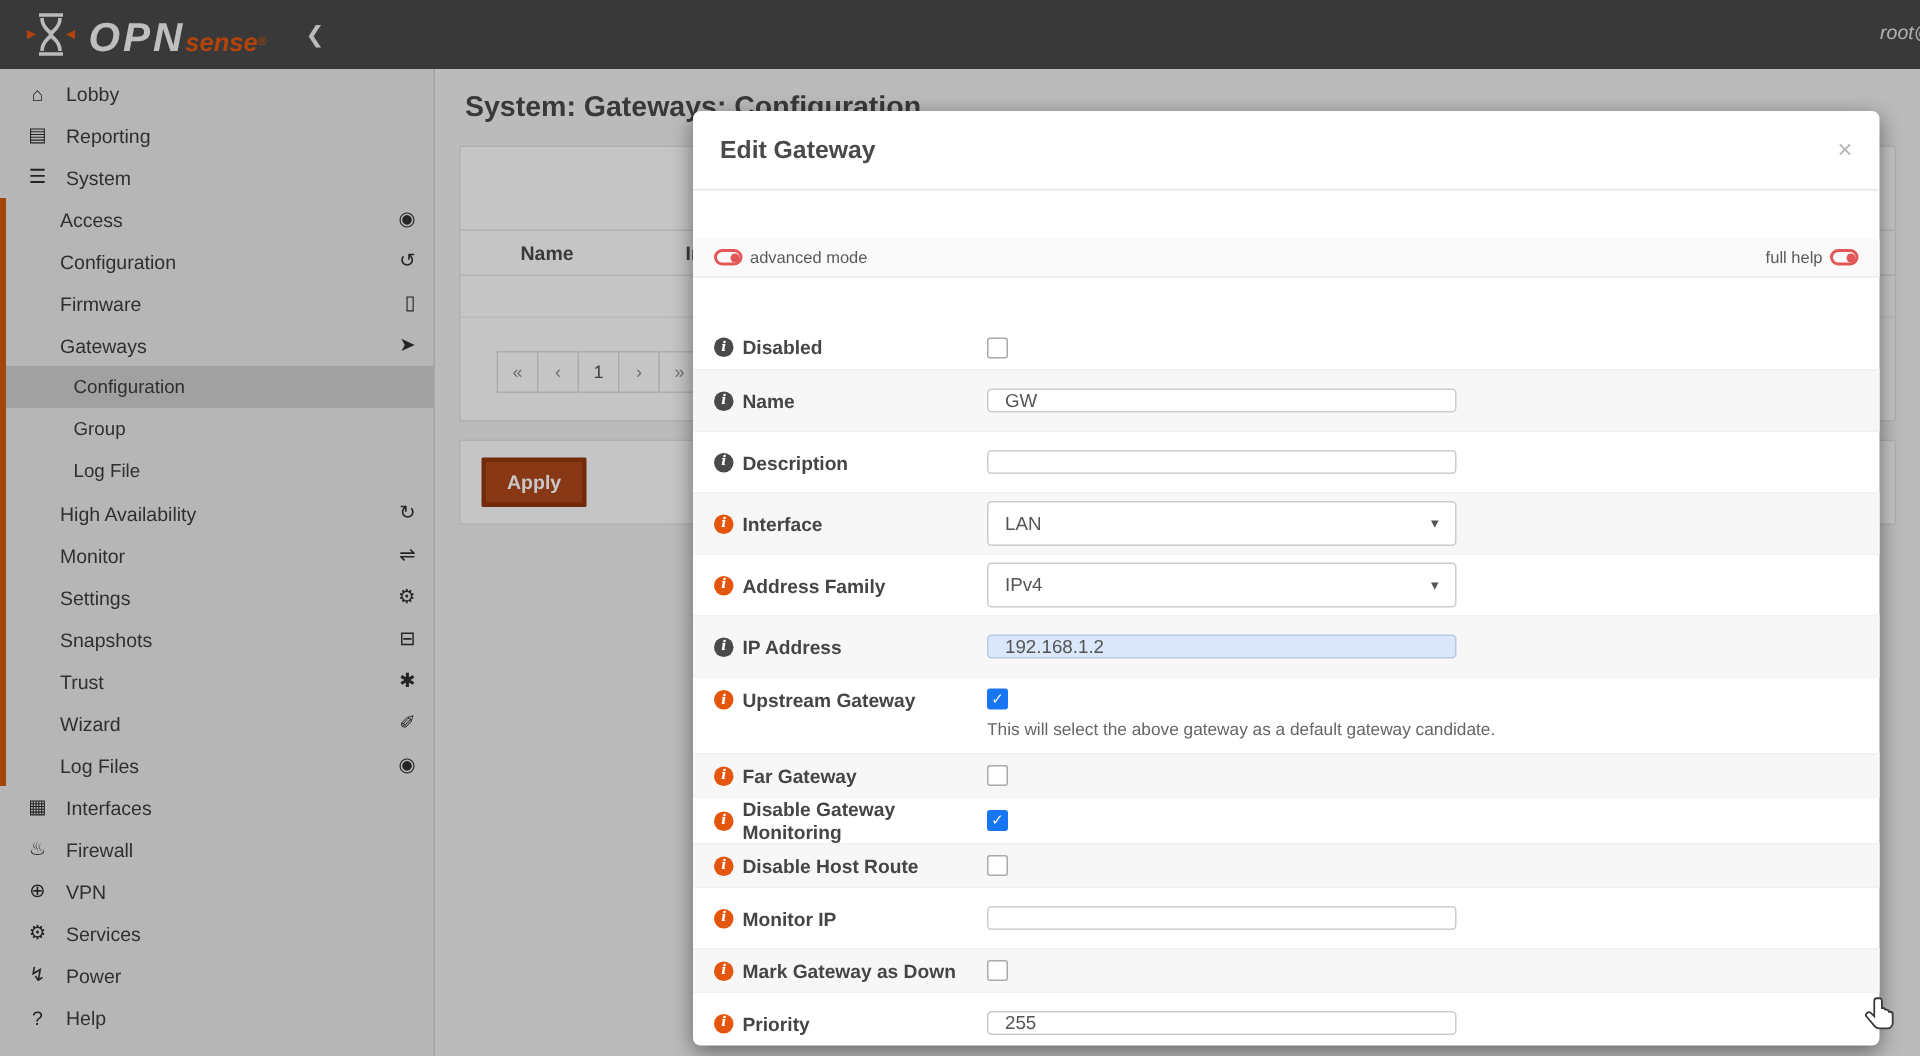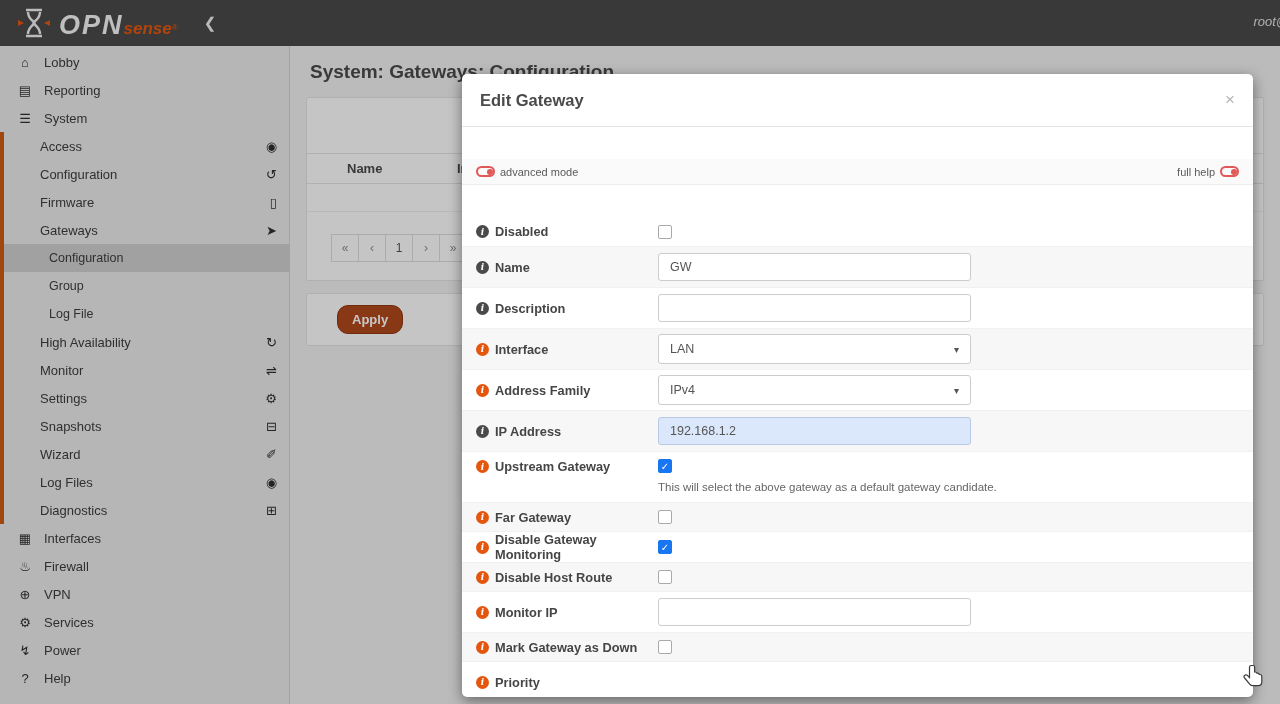--- a/index.html
+++ b/index.html
@@ -39,22 +39,22 @@
   .th { font-size:13px; font-weight:bold; color:#4a4a4a; }
   .th:first-child { padding-left:40px; width:150px; }
   .empty-row { height:28px; border-bottom:1px solid #eee; }
   .pager-wrap { padding:22px 0 18px 24px; }
   .pager { display:inline-flex; }
   .pager .pg { min-width:28px; height:28px; border:1px solid #ddd; background:#fdfdfd;
     color:#8a8a8a; font-size:12px; display:flex; align-items:center; justify-content:center;
     margin-right:-1px; cursor:pointer; }
   .pager .pg.cur { color:#555; }
   .apply-panel { margin-top:12px; padding:11px 14px; }
-  .btn { font-size:13px; border-radius:11px; padding:6px 14px; cursor:pointer;
-    display:inline-block; border:1px solid #eab308; background:#fff; color:#555;margin-left:16px; }
+  .btn { font-size:13px; border-radius:1px; padding:6px 14px; cursor:pointer;
+    display:inline-block; border:3px solid #eab308; background:#fff; color:#555; }
   .btn-primary { background:var(--primary-button); border-color:#93370f;
     color:#fff; font-weight:bold; }
 
   
   .backdrop { position:absolute; inset:0; background:rgba(0,0,0,0.22); z-index:50; }
 
   
   .modal { position:absolute; left:462px; top:74px; width:791px; height:623px;
     background:#fff; border-radius:5px; z-index:100;
     box-shadow:0 4px 14px rgba(0,0,0,0.45); display:flex; flex-direction:column;gap:32px; }
@@ -77,21 +77,21 @@
   .m-row:nth-child(even) { background:#f7f7f7; }
   .m-row.r-check { min-height:29px; }
   .m-row.r-input { min-height:41px; }
   .m-row.r-help { align-items:flex-start; padding:7px 0 9px 0; }
   .lbl-cell { width:196px; padding-left:14px; display:flex; align-items:center; flex:0 0 auto; }
   .lbl-cell .lbl { font-size:12.8px; font-weight:bold; color:#454545; margin-left:6px; }
   .info { width:13px; height:13px; min-width:13px; border-radius:50%; color:#fff;
     font-size:9px; font-weight:bold; font-style:italic; display:inline-flex;
     align-items:center; justify-content:center; font-family:"DejaVu Serif",serif; }
   .ctl-cell { flex:1; }
-  .tinput { width:313px; height:28px; border:1px solid #ccc; border-radius:3px;
+  .tinput { width:313px; height:16px; border:1px solid #ccc; border-radius:3px;
     background:#fff; font-size:12.5px; color:#555; display:flex; align-items:center;
     padding:0 11px; }
   .tinput.hl { background:var(--highlight-input-bg); border-color:#b9c9e4; }
   .tselect { width:313px; height:30px; border:1px solid #ccc; border-radius:3px;
     background:#fff; font-size:12.5px; color:#555; display:flex; align-items:center;
     padding:0 11px; cursor:pointer; }
   .tselect .caret { margin-left:auto; font-size:10px; color:#555; }
   .cbox { width:14px; height:14px; border:1px solid #aaa; border-radius:2px; background:#fff;
     display:flex; align-items:center; justify-content:center; cursor:pointer; }
   .cbox.on { background:var(--checkbox-checked); border-color:var(--checkbox-checked);
@@ -176,30 +176,30 @@
       </div>
       <div class="side-item lvl1 sys">
         <span>Settings</span>
         <span class="ic-right">⚙</span>
       </div>
       <div class="side-item lvl1 sys">
         <span>Snapshots</span>
         <span class="ic-right">⊟</span>
       </div>
       <div class="side-item lvl1 sys">
+        <span>Trust</span>
+        <span class="ic-right">✱</span>
+      </div>
+      <div class="side-item lvl1 sys">
         <span>Wizard</span>
         <span class="ic-right">✐</span>
       </div>
       <div class="side-item lvl1 sys">
         <span>Log Files</span>
         <span class="ic-right">◉</span>
-      </div>
-      <div class="side-item lvl1 sys">
-        <span>Diagnostics</span>
-        <span class="ic-right">⊞</span>
       </div>
       <div class="side-item lvl0">
         <span class="ic-left">▦</span>
         <span>Interfaces</span>
       </div>
       <div class="side-item lvl0">
         <span class="ic-left">♨</span>
         <span>Firewall</span>
       </div>
       <div class="side-item lvl0">
@@ -381,20 +381,25 @@
         </div>
         <div class="ctl-cell">
           <span class="cbox"></span>
         </div>
       </div>
       <div class="m-row r-input">
         <div class="lbl-cell">
           <span class="info" style="background: rgb(228, 86, 14);">i</span>
           <span class="lbl">Priority</span>
         </div>
+        <div class="ctl-cell">
+          <div class="tinput">
+            <span>255</span>
+          </div>
+        </div>
       </div>
     </div>
   <div class="m-footer">
     <span class="btn">Cancel</span>
     <span class="btn btn-primary">Save</span>
   </div>
 </div>
 
 <svg class="cursor" width="22" height="26" viewBox="0 0 22 26">
   <path d="M8.2 1.5 c-1 0-1.7.8-1.7 1.8 v10.2 l-2.1-2.1 c-.8-.8-2.1-.8-2.8 0-.7.7-.7 1.9 0 2.6 l5.3 6.3 c.7.8 1.7 1.3 2.8 1.3 h5.5 c2 0 3.6-1.6 3.6-3.6 v-5.6 c0-1-.8-1.9-1.9-1.9 h-.7 c-.1-.8-.8-1.4-1.6-1.4 h-.8 c-.2-.6-.8-1.1-1.5-1.1 h-.7 V3.3 c0-1-.7-1.8-1.4-1.8 z" fill="#ffffff" stroke="#3a3a3a" stroke-width="1.2"></path>

